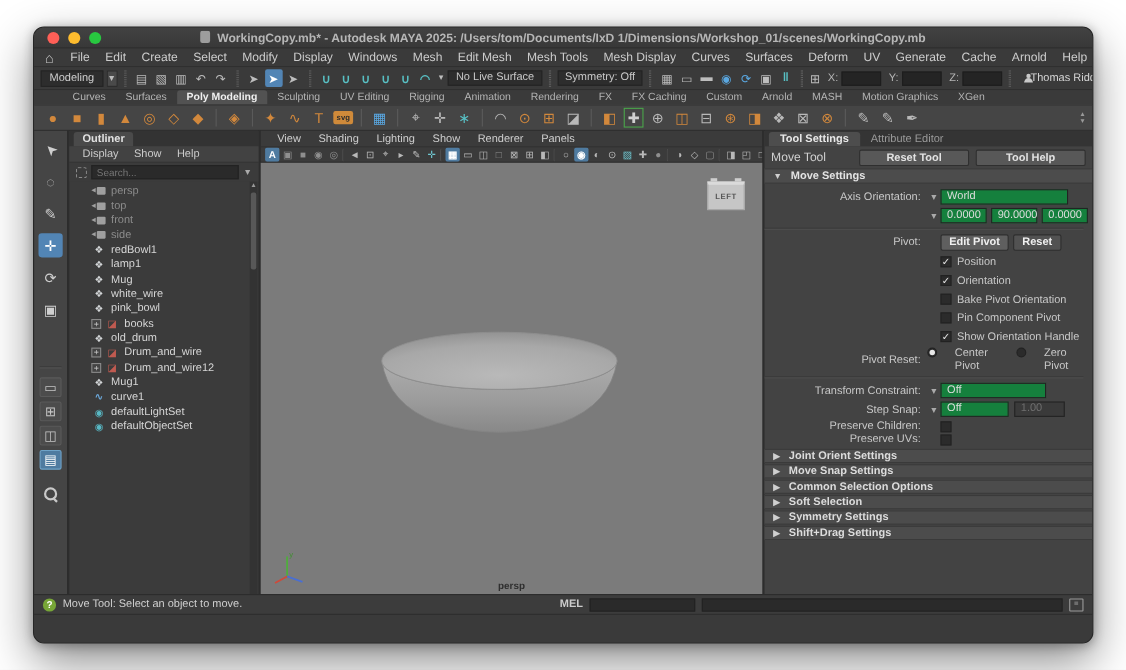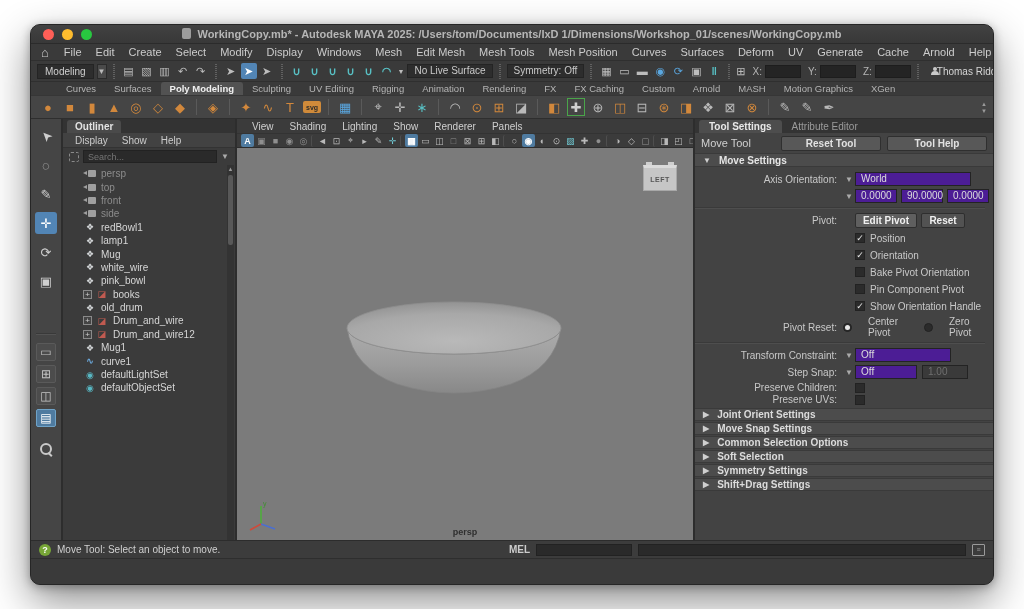--- a/index.html
+++ b/index.html
@@ -145,36 +145,36 @@
   .rp-toolname { color:#d0d0d0; font-size:11px; flex:1; }
   .rp-btn { background:#585858; border:1px solid #2f2f2f; border-radius:2px; color:#e2e2e2; font-size:10px;
             width:100px; height:15px; display:flex; align-items:center; justify-content:center; font-weight:bold; }
   .sect-header { height:14px; background:#4c4c4c; border-top:1px solid #3a3a3a; border-bottom:1px solid #3a3a3a;
                  display:flex; align-items:center; gap:8px; padding-left:8px; color:#e4e4e4; font-weight:bold; flex:none; }
   .sect-header .arr { font-size:8px; color:#cfcfcf; }
   .rp-body { padding:5px 8px 2px 0; }
   .frow { display:flex; align-items:center; margin-bottom:3px; min-height:14px; }
   .flabel { width:148px; text-align:right; color:#c8c8c8; padding-right:6px; flex:none; }
   .drop { width:12px; text-align:center; color:#aaa; font-size:8px; flex:none; }
-  .field { background:#4c1d95; border:1px solid #232323; color:#dcdcdc; height:14px; line-height:12px; padding:0 5px; }
+  .field { background:#15803d; border:1px solid #232323; color:#dcdcdc; height:14px; line-height:12px; padding:0 5px; }
   .field.w-lg { width:116px; }
   .field.w-num { width:42px; margin-right:4px; text-align:left; }
   .field.disabled { color:#6f6f6f; background:#3a3a3a; }
   .pbtn { background:#5f5f5f; border:1px solid #2e2e2e; border-radius:2px; color:#f0f0f0; font-weight:bold;
           height:15px; display:flex; align-items:center; justify-content:center; }
   .pbtn.edit { width:62px; margin-right:4px;text-align:center; }
   .pbtn.small { width:44px; background:#525252; }
   .cb { width:10px; height:10px; background:#2b2b2b; border:1px solid #222; margin-right:5px; flex:none;
         display:flex; align-items:center; justify-content:center; font-size:9px; color:#e8e8e8; }
   .cb.checked::after { content:"✓"; }
   .cb-label { color:#c8c8c8; }
   .radio { width:9px; height:9px; border-radius:50%; background:#2b2b2b; border:1px solid #222; margin-right:5px; flex:none;
            display:flex; align-items:center; justify-content:center; }
   .radio.selected::after { content:""; width:5px; height:5px; border-radius:50%; background:#e8e8e8; }
-  .radio-item { display:flex; align-items:center; margin-right:26px; color:#c8c8c8;gap:11px; }
+  .radio-item { display:flex; margin-right:26px; color:#c8c8c8;gap:11px; }
   .hline { border-top:1px solid #3a3a3a; border-bottom:1px solid #4e4e4e; margin:4px 0; }
   .coll { height:13px; background:#4c4c4c; border-top:1px solid #3a3a3a; border-bottom:1px solid #3a3a3a;
           display:flex; align-items:center; gap:8px; padding-left:8px; color:#dcdcdc; font-weight:bold; margin-bottom:1px; }
   .coll .arr { font-size:8px; color:#cfcfcf; }
 
   
   .helpbar { height:18px; background:#3c3c3c; border-top:1px solid #2c2c2c; display:flex; align-items:center;
              padding:0 8px; flex:none; gap:6px; }
   .qicon { width:12px; height:12px; border-radius:50%; background:#77a637; color:#fff; font-size:9px; font-weight:bold;
            display:flex; align-items:center; justify-content:center; flex:none; }
@@ -208,21 +208,21 @@
       <span class="menu-item">File</span>
           <span class="menu-item">Edit</span>
           <span class="menu-item">Create</span>
           <span class="menu-item">Select</span>
           <span class="menu-item">Modify</span>
           <span class="menu-item">Display</span>
           <span class="menu-item">Windows</span>
           <span class="menu-item">Mesh</span>
           <span class="menu-item">Edit Mesh</span>
           <span class="menu-item">Mesh Tools</span>
-          <span class="menu-item">Mesh Position</span>
+          <span class="menu-item">Mesh Display</span>
           <span class="menu-item">Curves</span>
           <span class="menu-item">Surfaces</span>
           <span class="menu-item">Deform</span>
           <span class="menu-item">UV</span>
           <span class="menu-item">Generate</span>
           <span class="menu-item">Cache</span>
           <span class="menu-item">Arnold</span>
           <span class="menu-item">Help</span>
         </div>
 

